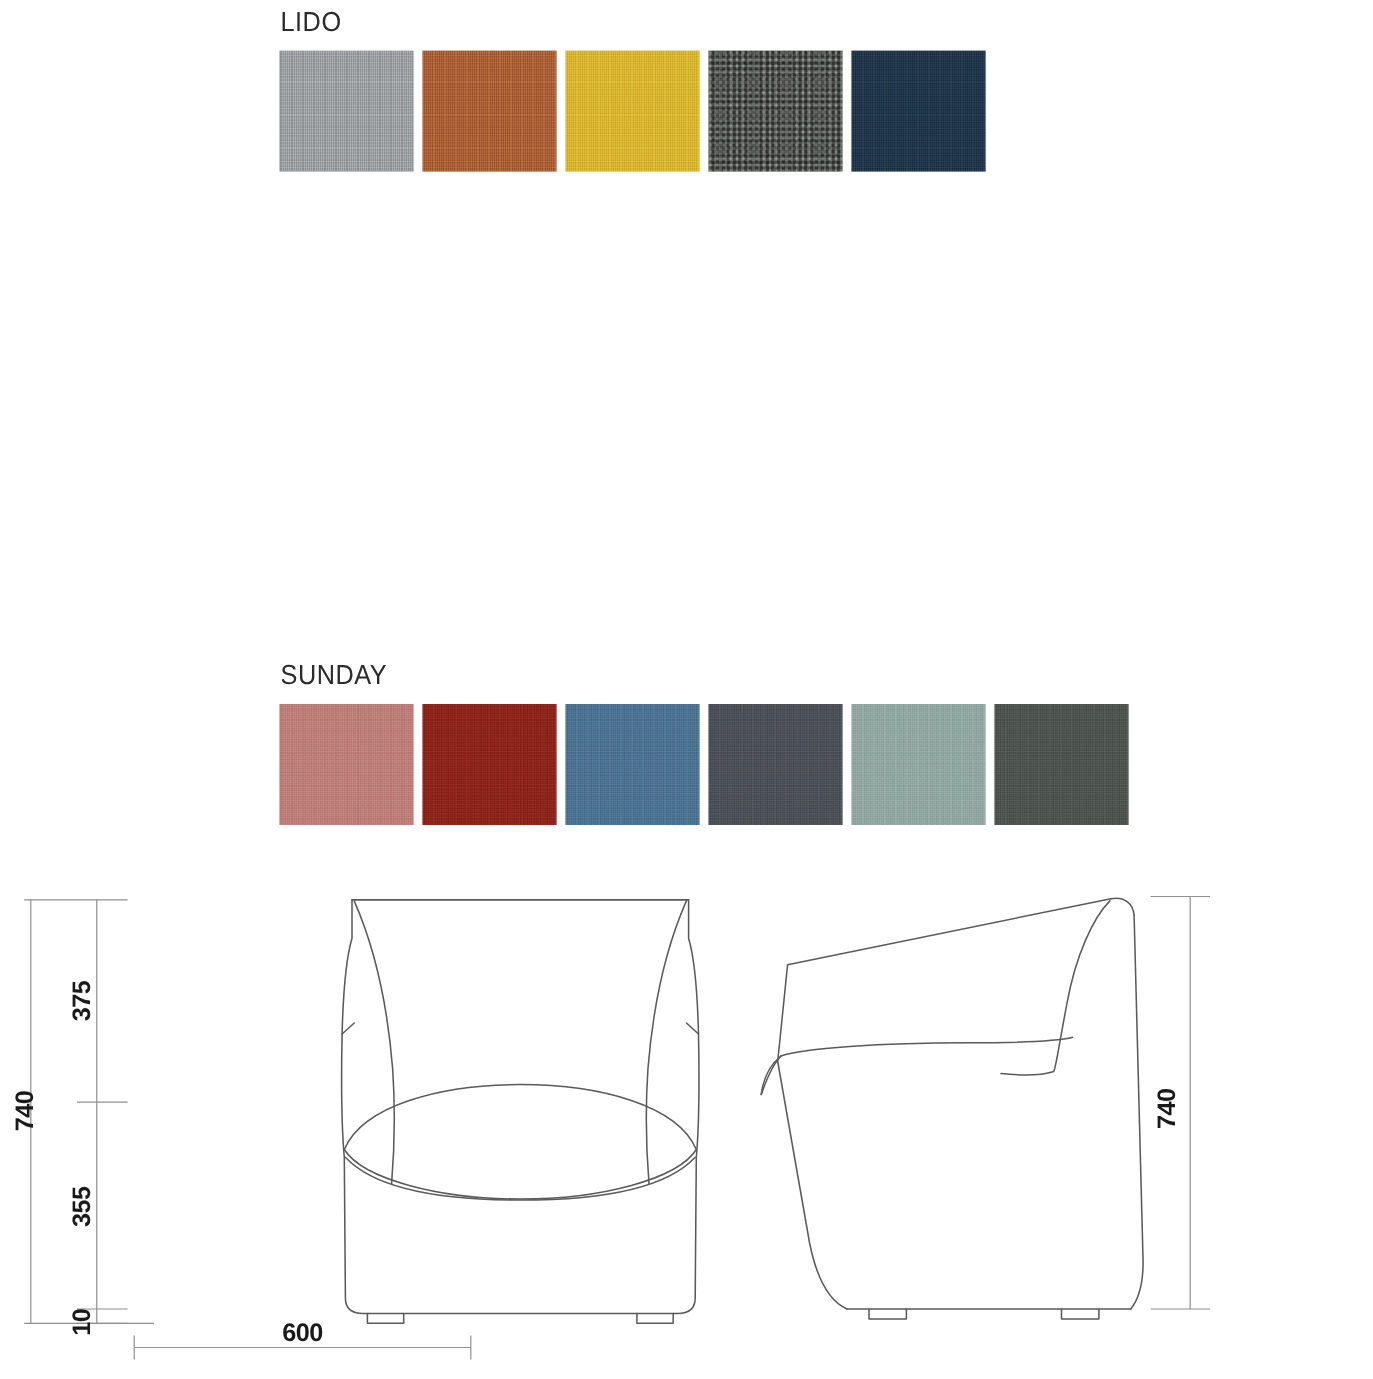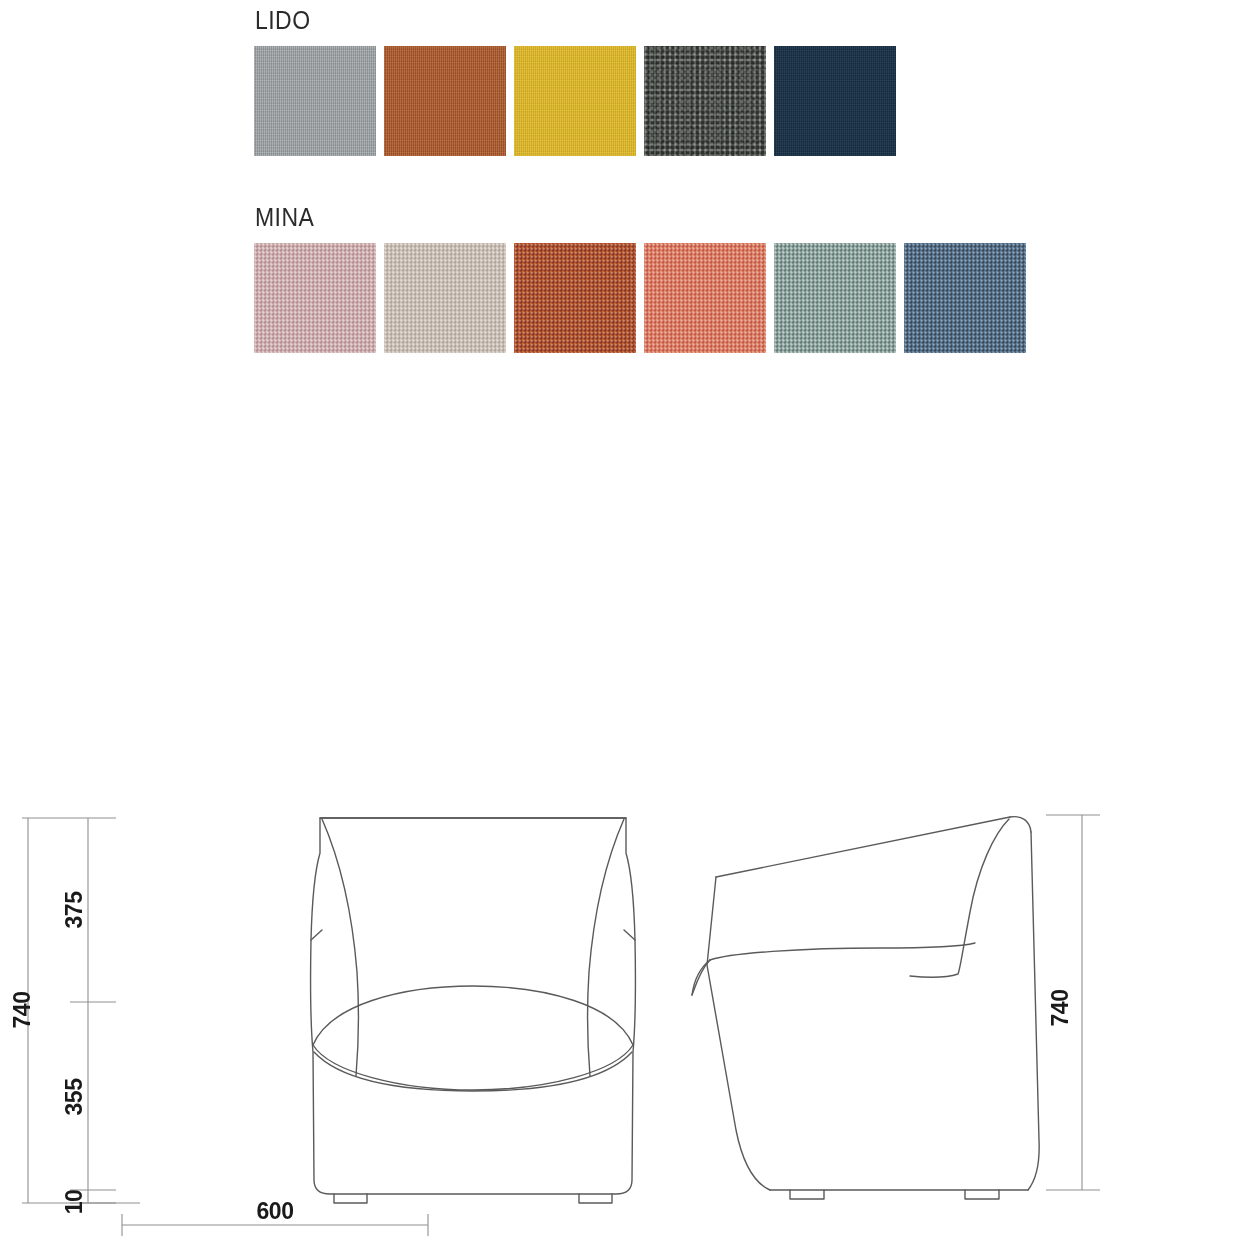--- a/index.html
+++ b/index.html
@@ -154,33 +154,33 @@
     <h2 class="collection-title">LIDO</h2>
     <div class="swatch-row">
       <div class="swatch tex-linen" style="background-color: rgb(155, 160, 163);"></div>
       <div class="swatch tex-linen" style="background-color: rgb(168, 92, 50);"></div>
       <div class="swatch tex-linen" style="background-color: rgb(217, 180, 45);"></div>
       <div class="swatch tex-nub" style="background-color: rgb(75, 80, 75);"></div>
       <div class="swatch tex-linen" style="background-color: rgb(29, 51, 71);"></div>
     </div>
   </section>
 
-  <section class="collection" style="top:205px;">
-    <h2 class="collection-title">MINA</h2>
+
+
+  <section class="collection" style="top:602px;">
+    <h2 class="collection-title">SUNDAY</h2>
     <div class="swatch-row">
-      <div class="swatch tex-basket" style="background-color: rgb(198, 163, 164);"></div>
-      <div class="swatch tex-basket" style="background-color: rgb(194, 182, 172);"></div>
-      <div class="swatch tex-basket" style="background-color: rgb(161, 72, 42);"></div>
-      <div class="swatch tex-basket" style="background-color: rgb(210, 112, 91);"></div>
-      <div class="swatch tex-basket" style="background-color: rgb(127, 150, 144);"></div>
-      <div class="swatch tex-basket" style="background-color: rgb(74, 97, 120);"></div>
+      <div class="swatch tex-felt" style="background-color: rgb(189, 125, 120);"></div>
+      <div class="swatch tex-felt" style="background-color: rgb(138, 33, 25);"></div>
+      <div class="swatch tex-felt" style="background-color: rgb(74, 112, 144);"></div>
+      <div class="swatch tex-felt" style="background-color: rgb(73, 77, 84);"></div>
+      <div class="swatch tex-felt" style="background-color: rgb(143, 166, 160);"></div>
+      <div class="swatch tex-felt" style="background-color: rgb(75, 81, 76);"></div>
     </div>
   </section>
-
-
 
 </div>
 
 <div id="drawing-panel">
   <svg id="drawing-svg" width="1248" height="464" viewBox="0 0 1248 464">
 
     <g fill="none" stroke="#5a5a5a" stroke-width="1.4" stroke-linejoin="round" stroke-linecap="round">
 
       <path d="
         M 320 28

